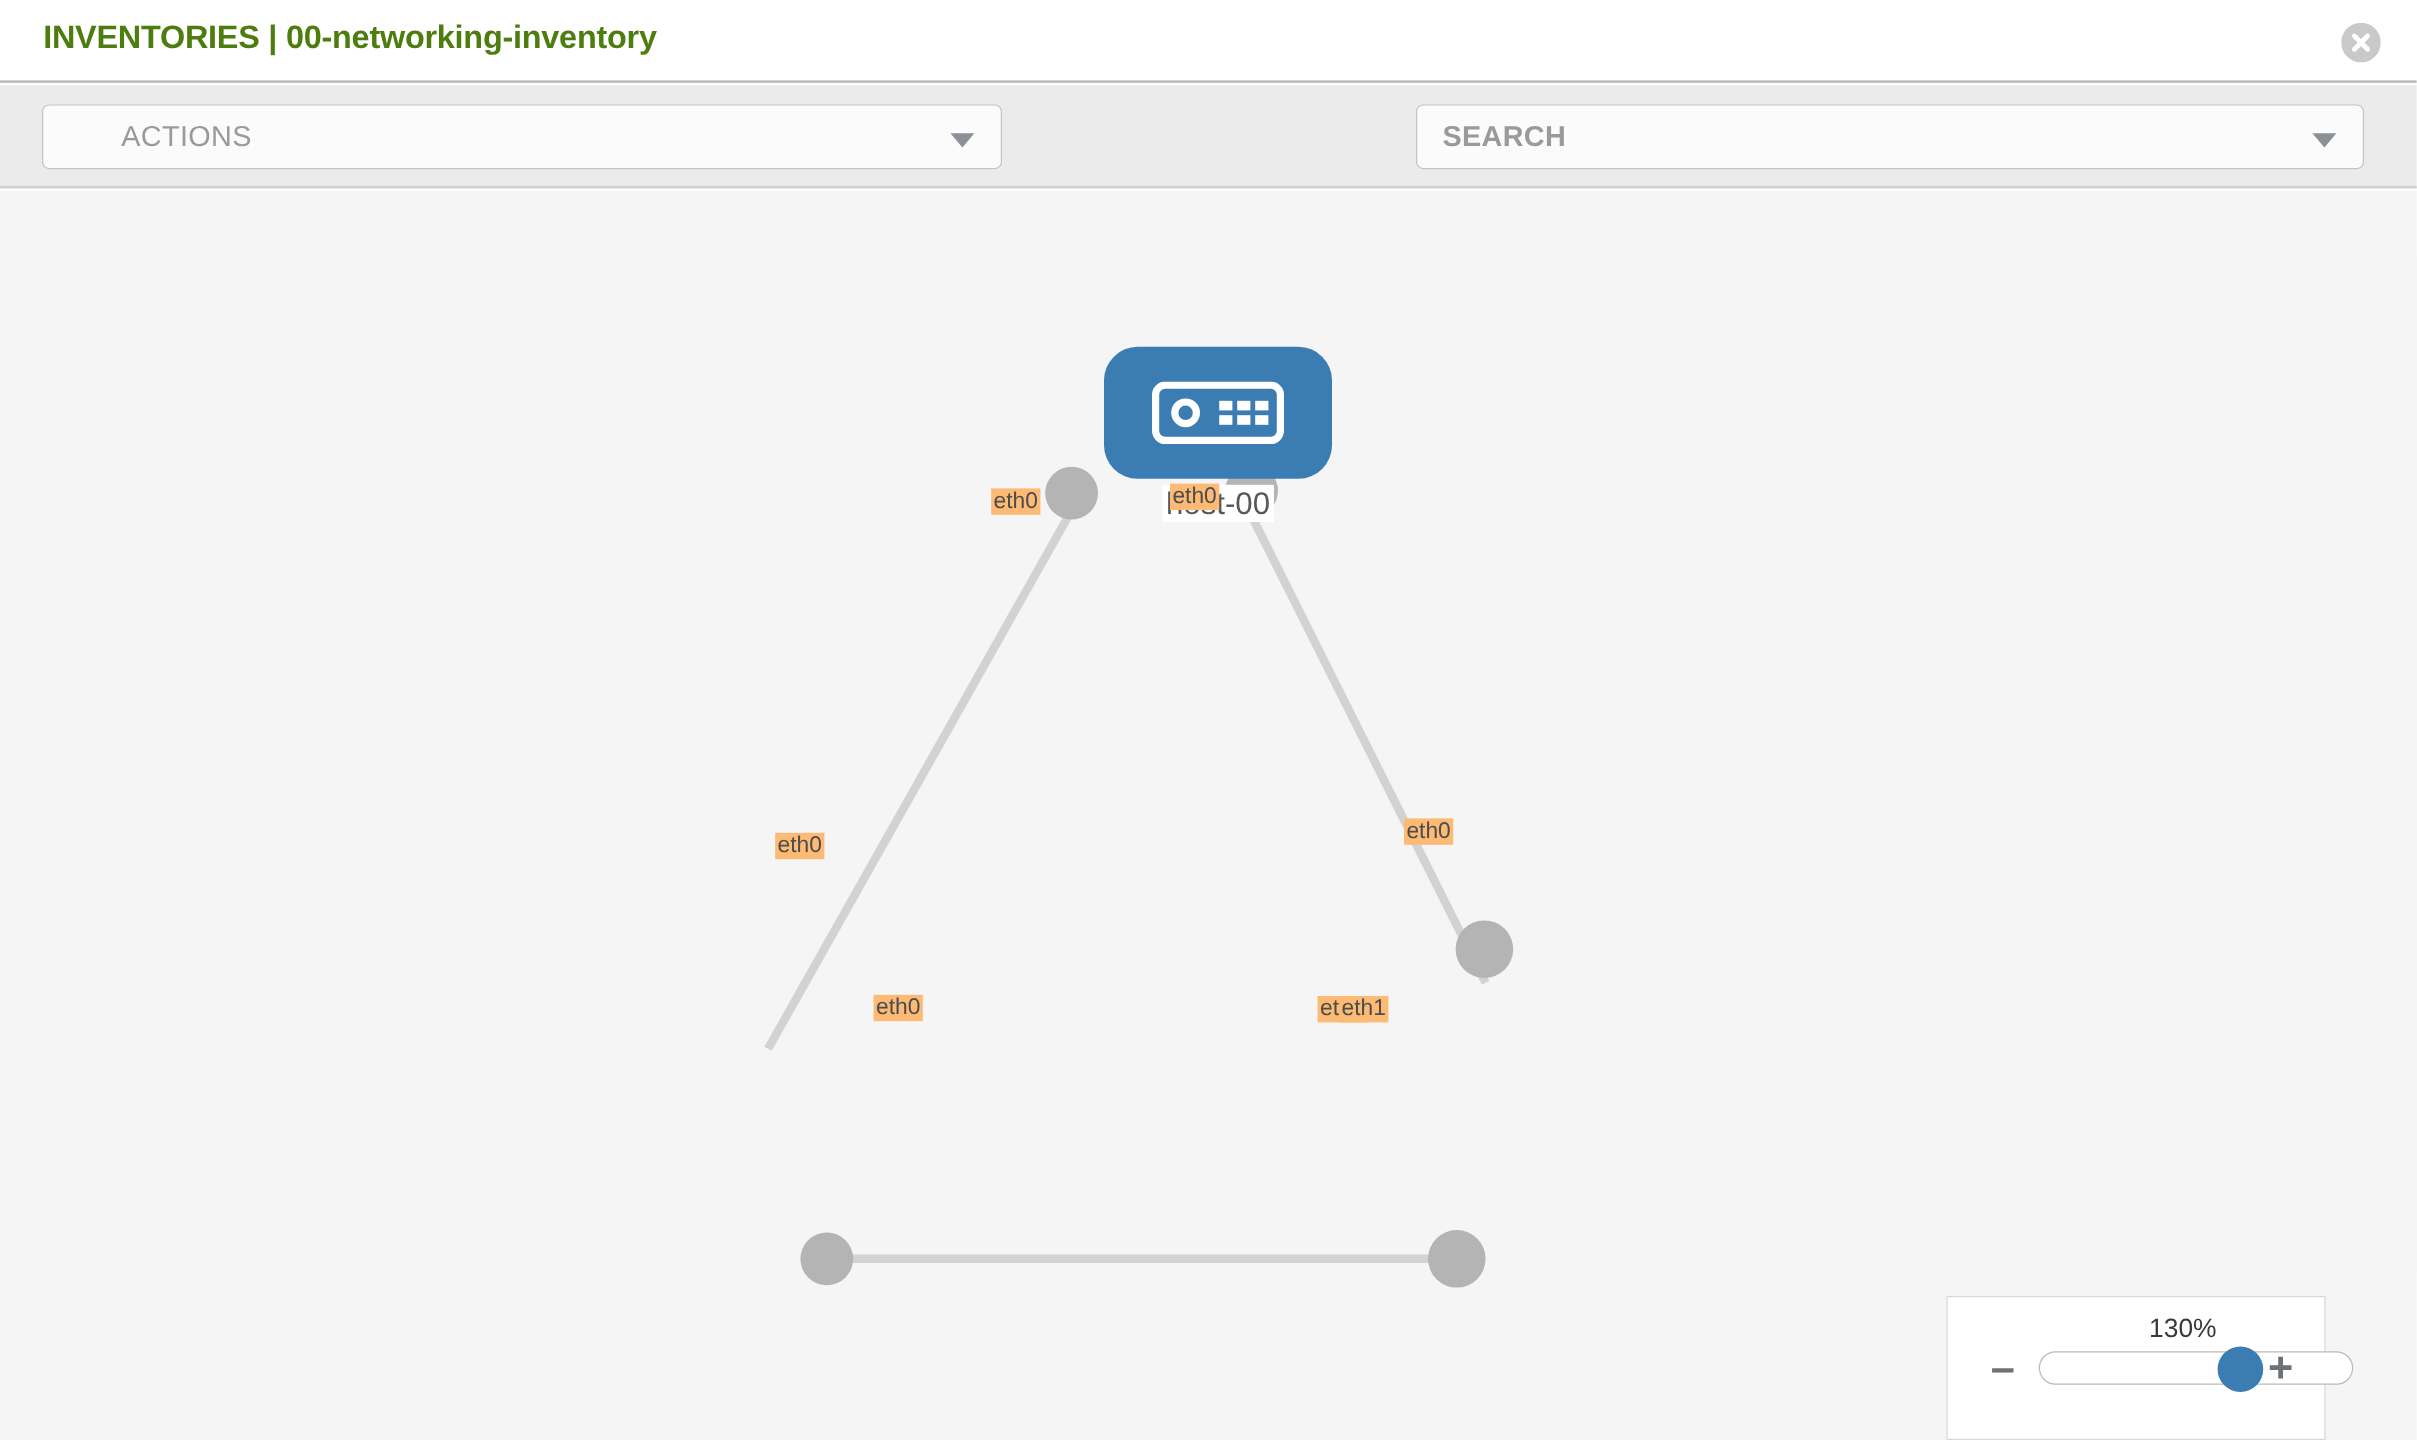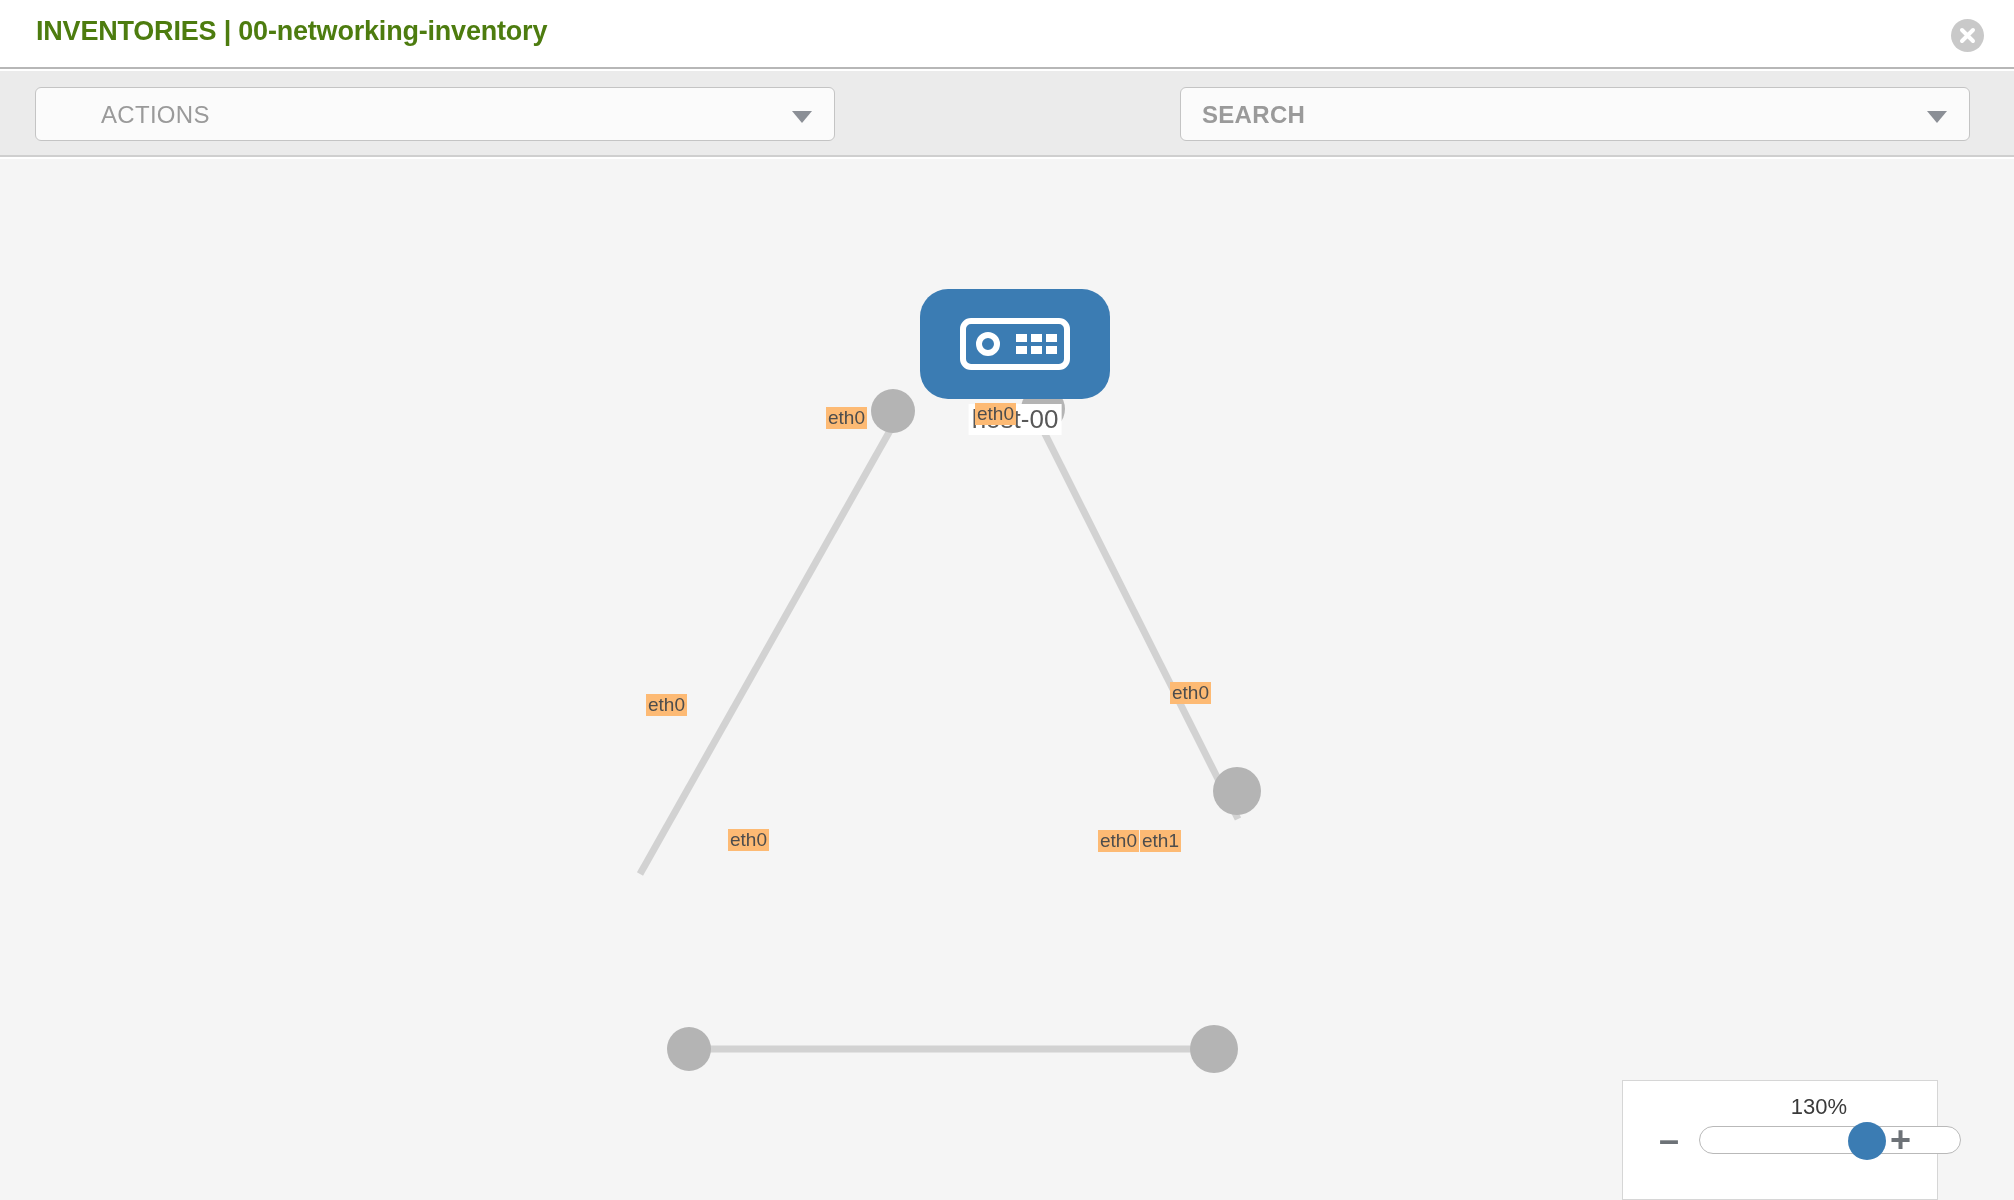--- a/index.html
+++ b/index.html
@@ -228,21 +228,21 @@
     </div>
 
 
 
     <div class="edge-label" style="left:826px; top:248px;">eth0</div>
     <div class="edge-label" style="left:975px; top:244px;">eth0</div>
     <div class="edge-label" style="left:646px; top:535px;">eth0</div>
     <div class="edge-label" style="left:1170px; top:523px;">eth0</div>
     <div class="edge-label" style="left:728px; top:670px;">eth0</div>
     <div class="edge-label" style="left:1098px; top:671px;">eth0</div>
-    <div class="edge-label" style="left:1140px; top:671px;">eth1</div>
+    <div class="edge-label" style="left:1116px; top:671px;">eth1</div>
 
     <div class="zoom-panel" style="top:921px; left:1622px;">
       <div class="zoom-value">130%</div>
       <div class="zoom-minus">–</div>
       <div class="zoom-track">
         <div class="zoom-thumb" style="left:148px;"></div>
       </div>
       <div class="zoom-plus">+</div>
     </div>
 

